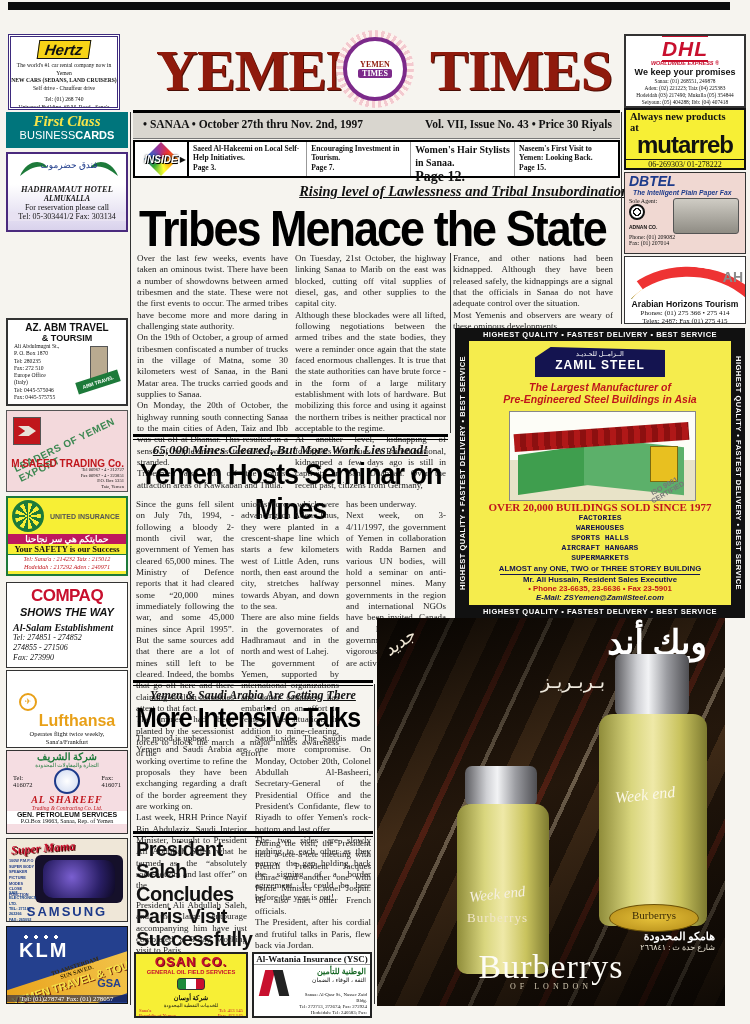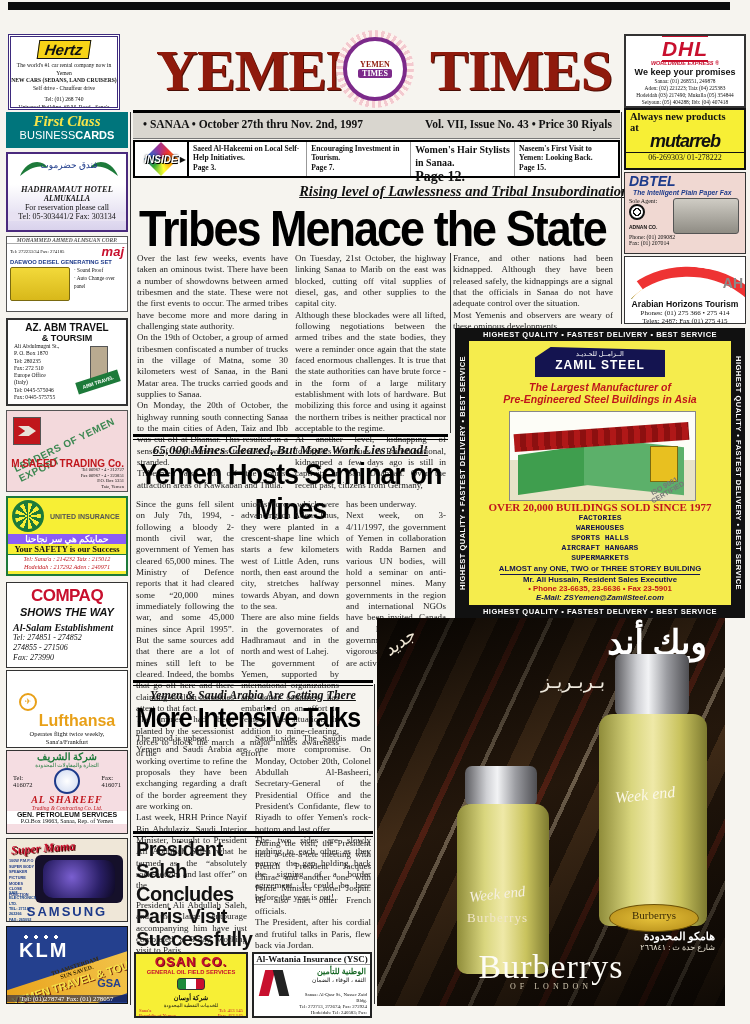--- a/index.html
+++ b/index.html
@@ -267,33 +267,20 @@
       <path d="M12 22 C18 6 34 4 40 14 C30 10 22 14 12 22 Z" fill="#1d7a3a"></path>
       <path d="M110 22 C104 6 88 4 82 14 C92 10 100 14 110 22 Z" fill="#1d7a3a"></path>
       <text x="61" y="14" text-anchor="middle" font-size="9" fill="#1d3a8a">فندق حضرموت</text>
     </svg>
     <div class="center serif" style="font-size:8.5px;font-weight:bold;font-style:italic;color:#222;">HADHRAMAUT HOTEL</div>
     <div class="center serif" style="font-size:7.5px;font-weight:bold;font-style:italic;">ALMUKALLA</div>
     <div class="center serif" style="font-size:8px;">For reservation please call</div>
     <div class="center serif" style="font-size:8px;background:#e8e2f2;">Tel: 05-303441/2  Fax: 303134</div>
   </div>
 
-  <div class="ad" style="left:6px;top:236px;width:122px;height:76px;">
-    <div class="center serif" style="font-size:5.5px;font-style:italic;font-weight:bold;color:#555;border-bottom:1px solid #aaa;">MOHAMMED AHMED ALMSUAN CORP.</div>
-    <div style="display:flex;justify-content:space-between;align-items:center;padding:0 3px;">
-      <span class="serif" style="font-size:4.8px;">Tel: 272233/34   Fax: 274185</span>
-      <span class="sans" style="font-size:13px;font-weight:900;font-style:italic;color:#c8102e;">maj</span>
-    </div>
-    <div class="sans" style="font-size:5.8px;font-weight:900;color:#1d3a8a;padding-left:3px;">DAEWOO DEISEL GENERATING SET</div>
-    <div style="display:flex;padding:2px 3px;">
-      <div style="width:62px;height:32px;background:linear-gradient(180deg,#f2d93a,#d8b81a);border:1px solid #7a6a10;border-radius:2px;"></div>
-      <div class="preline serif" style="font-size:5.2px;margin-left:4px;line-height:1.5;">· Sound Proof
-· Auto Change over panel</div>
-    </div>
-  </div>
 
   <div class="ad" style="left:6px;top:318px;width:122px;height:88px;border:2px solid #333;">
     <div class="center sans" style="font-size:10px;font-weight:900;margin-top:2px;">AZ. ABM TRAVEL</div>
     <div class="center sans" style="font-size:9px;font-weight:900;">&amp; TOURSIM</div>
     <div style="display:flex;">
       <div class="preline serif" style="font-size:5.6px;line-height:1.3;padding-left:6px;">Ali Abdulmugni St.,
 P. O. Box 1870
 Tel: 280235
 Fax: 272 510
 Europe Office
@@ -317,21 +304,21 @@
 Fax 00967 - 4 - 223851
 P.O. Box 5351
 Taiz, Yemen</div>
   </div>
 
   <div class="ad" style="left:6px;top:496px;width:122px;height:80px;background:#f7ef35;border:2px solid #1d7a3a;">
     <div style="display:flex;align-items:center;padding:2px 4px;">
       <div style="width:26px;height:26px;border-radius:50%;border:3px solid #1d7a3a;background:repeating-conic-gradient(#f7ef35 0 20deg,#1d7a3a 20deg 40deg);"></div>
       <div class="sans" style="font-size:7px;font-weight:bold;color:#555;margin-left:6px;">UNITED INSURANCE</div>
     </div>
-    <div class="center" style="background:#8b5cf6;color:#fff;font-size:9px;font-weight:bold;">حمايتكم هي سر نجاحنا</div>
+    <div class="center" style="background:#be185d;color:#fff;font-size:9px;font-weight:bold;">حمايتكم هي سر نجاحنا</div>
     <div class="center serif" style="font-size:8.5px;font-weight:900;">Your SAFETY is our Success</div>
     <div class="center preline serif" style="font-size:6.2px;font-style:italic;color:#c0161c;background:#fff;border-top:1px solid #1d7a3a;line-height:1.3;">Tel: Sana'a : 214232 Taiz : 215012
 Hodeidah : 217292 Aden : 240971</div>
   </div>
 
   <div class="ad" style="left:6px;top:582px;width:122px;height:86px;border:1px solid #333;">
     <div class="center sans" style="font-size:17px;font-weight:900;color:#c8102e;margin-top:3px;letter-spacing:-.5px;">COMPAQ</div>
     <div class="center sans" style="font-size:11px;font-weight:900;font-style:italic;">SHOWS THE WAY</div>
     <div class="serif" style="font-size:10px;font-weight:bold;font-style:italic;padding-left:6px;margin-top:4px;">Al-Salam Establishment</div>
     <div class="preline serif" style="font-size:8px;font-style:italic;padding-left:6px;line-height:1.25;">Tel: 274851 - 274852
@@ -395,21 +382,21 @@
 SUN SAVED.</div>
     <div class="abs sans" style="right:6px;bottom:14px;font-size:11px;font-weight:900;color:#24408e;">GSA</div>
     <div class="center serif" style="position:absolute;left:0;bottom:1px;width:100%;font-size:6.8px;color:#fff;background:rgba(20,30,80,.6);">Tel: (01)278747 Fax: (01) 278057</div>
   </div>
 
   <div class="ad" style="left:624px;top:108px;width:122px;height:62px;background:#f7ef35;border:2px solid #111;">
     <div class="serif" style="font-size:10.5px;font-weight:bold;padding:1px 4px 0;line-height:1.05;">
       <span>Always new products</span><br>
       <span>at</span>
     </div>
-    <div class="center sans" style="font-size:18px;font-weight:900;letter-spacing:-1px;margin-top:-2px;font-style:italic;">mutarreb</div>
+    <div class="center sans" style="font-size:24px;font-weight:900;letter-spacing:-1px;margin-top:-2px;">mutarreb</div>
     <div class="center serif" style="font-size:8px;border-top:1px solid #111;">06-269303/ 01-278222</div>
   </div>
 
   <div class="ad" style="left:624px;top:172px;width:122px;height:82px;background:#f0d8d2;border:1px solid #333;">
     <div class="sans" style="font-size:14px;font-weight:900;font-style:italic;color:#1d3a8a;padding-left:4px;">DBTEL</div>
     <div class="sans" style="font-size:6.8px;font-weight:bold;font-style:italic;color:#1d3a8a;padding-left:8px;">The Intelligent Plain Paper Fax</div>
     <div style="display:flex;margin-top:2px;">
       <div style="width:44px;padding-left:4px;">
         <div class="serif" style="font-size:6px;">Sole  Agent:</div>
         <span style="display:inline-block;width:12px;height:12px;border-radius:50%;border:2px solid #111;background:radial-gradient(#fff 30%,#111 32% 45%,#fff 47%);"></span>
@@ -417,21 +404,21 @@
       </div>
       <div style="width:64px;height:34px;background:linear-gradient(180deg,#cfccc4,#8f8c84);border:1px solid #555;border-radius:3px;"></div>
     </div>
     <div class="serif" style="font-size:5.8px;padding-left:4px;">Phone: (01) 209082</div>
     <div class="serif" style="font-size:5.8px;padding-left:4px;">Fax:    (01) 207014</div>
   </div>
 
   <div class="ad" style="left:624px;top:256px;width:122px;height:68px;border:1px solid #333;">
     <div class="abs" style="left:2px;top:2px;width:118px;height:40px;overflow:hidden;">
       <div class="abs" style="left:-20px;top:8px;width:150px;height:120px;border-radius:50%;border:10px solid transparent;border-top-color:#e33;box-shadow:0 -3px 0 2px #f90 inset, 0 -7px 0 4px #3a3 inset,0 -11px 0 6px #36c inset;transform:rotate(8deg);"></div>
-      <span class="abs sans" style="right:2px;top:16px;font-size:14px;font-weight:900;color:#8a8a8a;">AH</span>
+      <span class="abs sans" style="right:2px;top:10px;font-size:14px;font-weight:900;color:#8a8a8a;">AH</span>
     </div>
     <div class="center sans" style="margin-top:42px;font-size:8.6px;font-weight:900;">Arabian Horizons Tourism</div>
     <div class="center serif" style="font-size:7px;">Phones: (01) 275 366 • 275 414</div>
     <div class="center serif" style="font-size:7px;">Telex: 2487; Fax (01) 275 415</div>
   </div>
 
   <div class="vline" style="left:130px;top:112px;height:893px;"></div>
   <div class="vline" style="left:621px;top:112px;height:212px;"></div>
   <div class="vline" style="left:450px;top:253px;height:180px;"></div>
   <div class="vline" style="left:374px;top:684px;height:320px;"></div>

